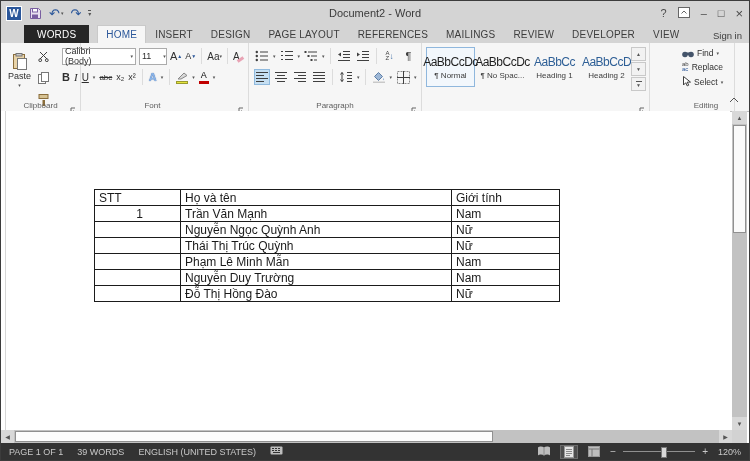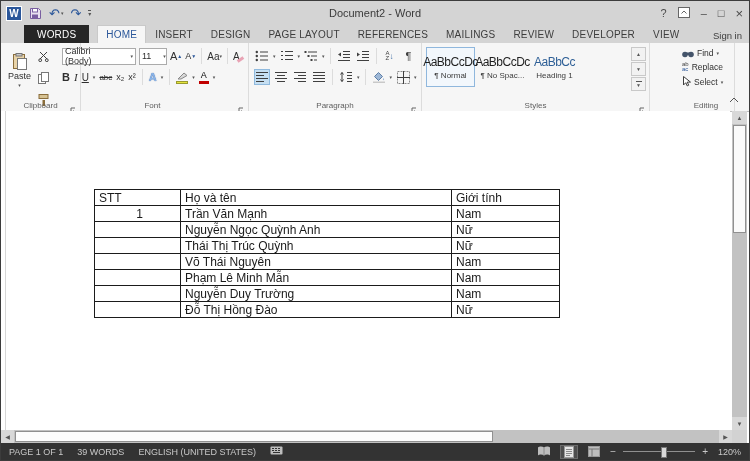--- a/index.html
+++ b/index.html
@@ -398,30 +398,33 @@
           <span class="sname">¶ Normal</span>
         </div>
         <div class="scard">
           <span class="sprev">AaBbCcDc</span>
           <span class="sname">¶ No Spac...</span>
         </div>
         <div class="scard">
           <span class="sprev hd">AaBbCc</span>
           <span class="sname">Heading 1</span>
         </div>
+        <div class="scard">
+          <span class="sprev hd">AaBbCcD</span>
+          <span class="sname">Heading 2</span>
+        </div>
       </div>
       <div class="stycol">
         <span class="stybtn">▲</span>
         <span class="stybtn">▼</span>
         <span class="stybtn">
             <span class="morebar"></span>
             <span>▼</span>
           </span>
       </div>
-      <div class="glabel">Styles</div>
       <span class="launch">
         <svg width="8" height="8" viewBox="0 0 8 8">
             <path d="M1 1h4M1 1v4" stroke="#666" fill="none"></path>
             <path d="M3.5 3.5l3 3M6.5 4v2.5H4" stroke="#666" fill="none"></path>
           </svg>
       </span>
     </div>
 
     <div class="rgroup g-edit">
       <div class="edrows">
@@ -475,25 +478,20 @@
       </tr>
       <tr>
         <td class="c0 num"></td>
         <td class="c1">Nguyễn Ngọc Quỳnh Anh</td>
         <td class="c2">Nữ</td>
       </tr>
       <tr>
         <td class="c0 num"></td>
         <td class="c1">Thái Thị Trúc Quỳnh</td>
         <td class="c2">Nữ</td>
-      </tr>
-      <tr>
-        <td class="c0 num"></td>
-        <td class="c1">Võ Thái Nguyên</td>
-        <td class="c2">Nam</td>
       </tr>
       <tr>
         <td class="c0 num"></td>
         <td class="c1">Phạm Lê Minh Mẫn</td>
         <td class="c2">Nam</td>
       </tr>
       <tr>
         <td class="c0 num"></td>
         <td class="c1">Nguyễn Duy Trường</td>
         <td class="c2">Nam</td>

